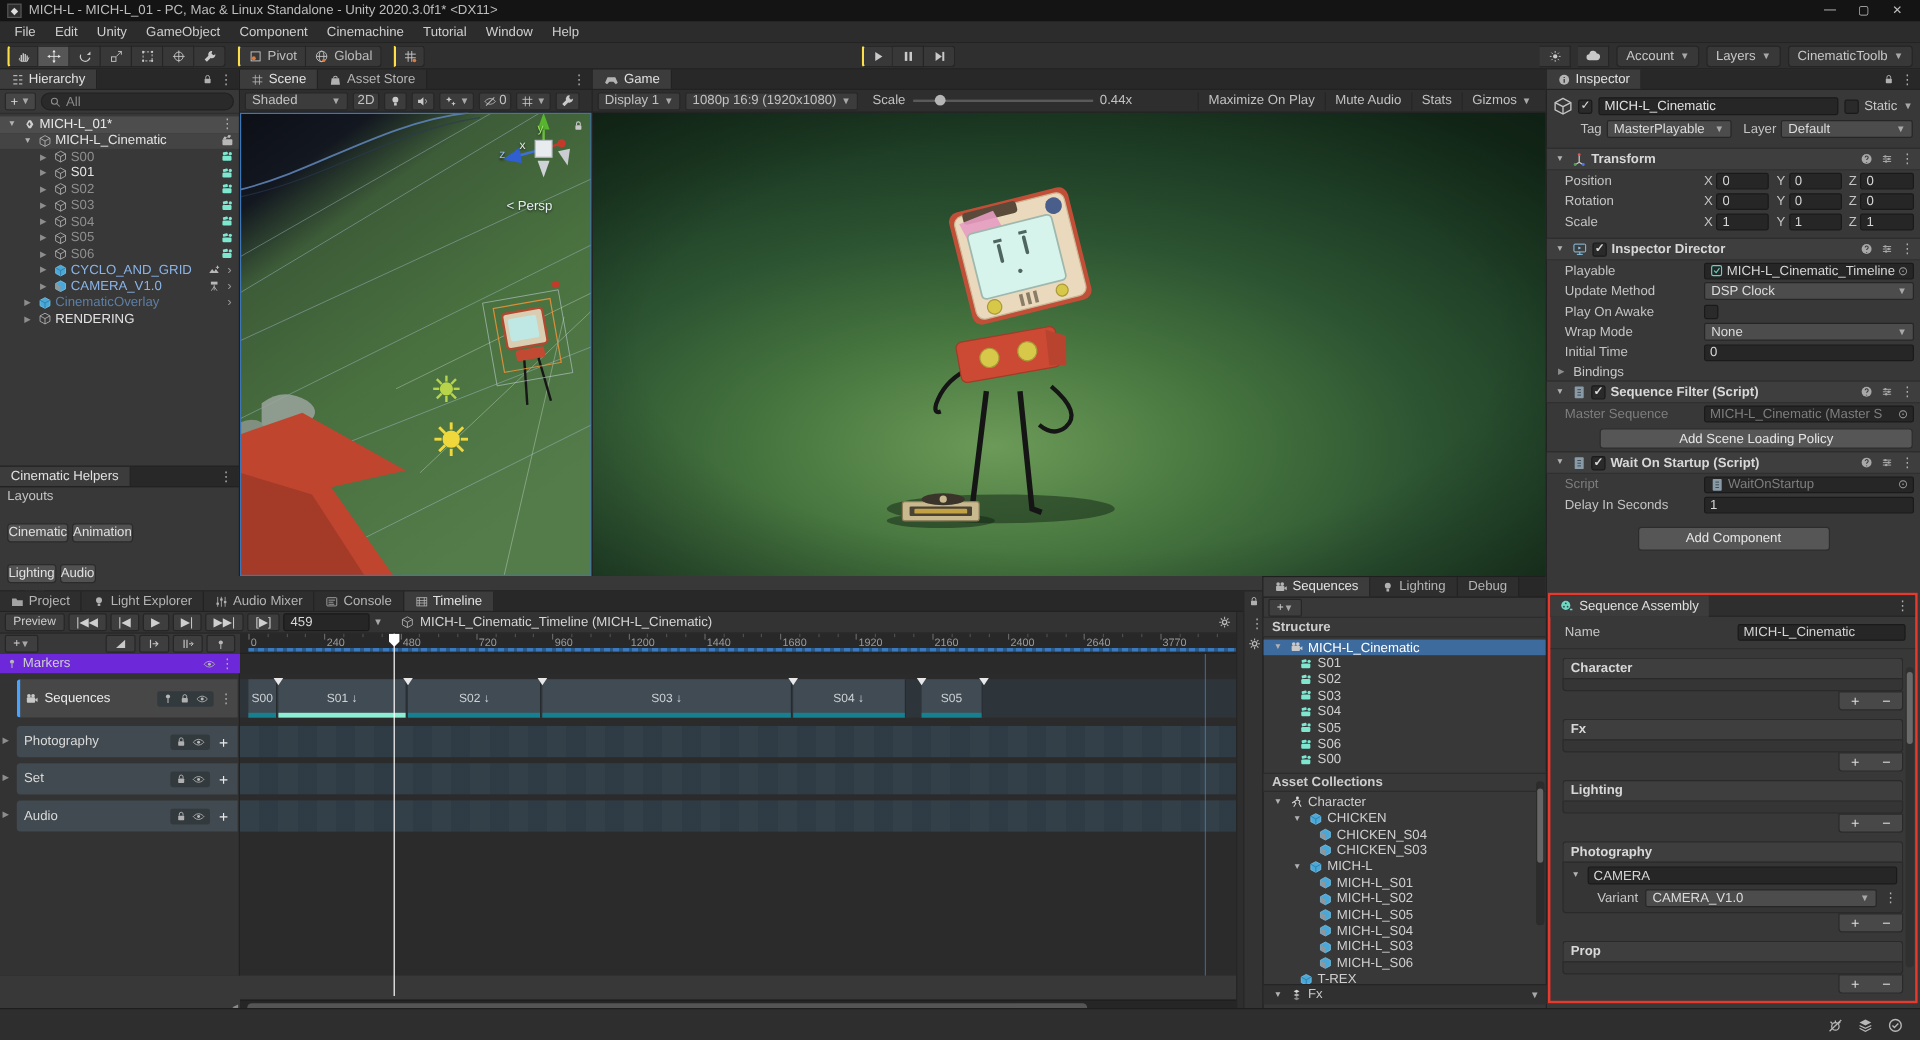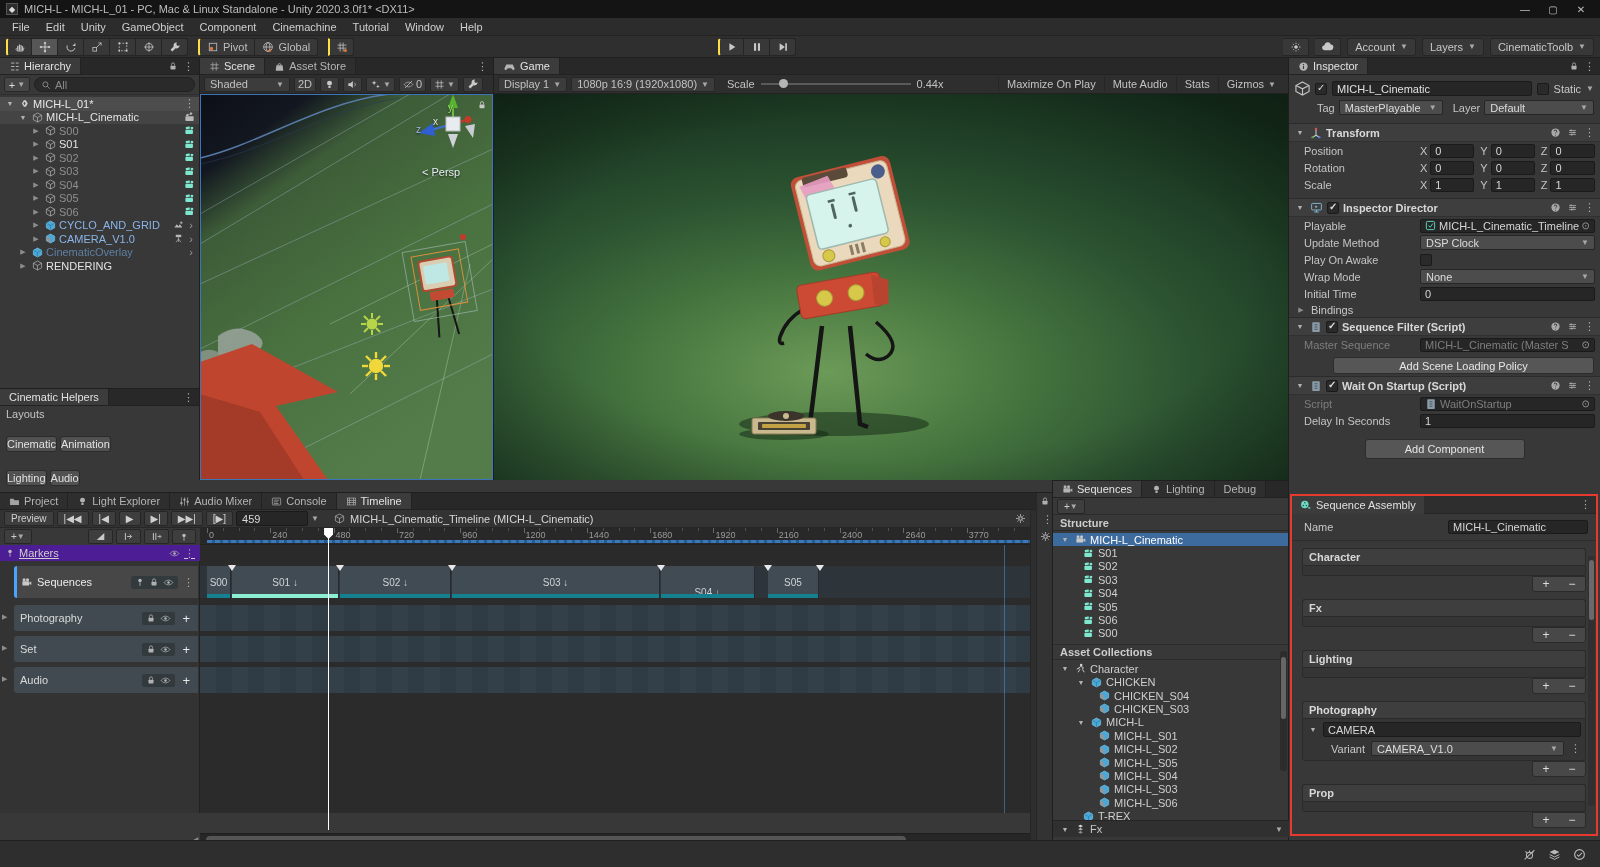--- a/index.html
+++ b/index.html
@@ -126,21 +126,21 @@
   #tl-title{display:flex;align-items:center;gap:5px;margin-left:12px;color:#d6d6d6;}
   #tl-row2{position:absolute;left:0;top:35px;width:200px;height:17px;display:flex;align-items:center;gap:3px;padding:0 4px;}
   #tl-ruler{position:absolute;left:200px;top:35px;width:830px;height:17px;background:#282828;border-bottom:1px solid #222;overflow:hidden;}
   .tick{position:absolute;top:0;width:1px;height:5px;background:#666;}
   .tick.minor{height:3px;background:#4d4d4d;}
   .ticklab{position:absolute;top:2px;font-size:9px;color:#9a9a9a;}
   #rulerbar{position:absolute;left:7px;right:0;bottom:1px;height:3px;background:repeating-linear-gradient(90deg,#3a79bb 0 5px,#2a5a8c 5px 8px);}
   #tl-tracksbg{position:absolute;left:0;top:52px;width:1052px;height:268px;background:#2b2b2b;}
   #tl-headcol{position:absolute;left:0;top:52px;width:200px;height:268px;background:#333;border-right:1px solid #222;}
   .trk-arrow{position:absolute;left:2px;font-size:7px;color:#8d8d8d;}
-  #markers-h{position:absolute;left:0px;top:0px;width:200px;height:16px;background:#4c1d95;display:flex;align-items:center;gap:4px;padding:0 5px;color:#cfcfcf;text-decoration:underline;}
+  #markers-h{position:absolute;left:0px;top:0px;width:200px;height:16px;background:#6d28d9;display:flex;align-items:center;gap:4px;padding:0 5px;color:#cfcfcf;}
   #seq-h{position:absolute;left:14px;top:21px;width:184px;height:32px;background:#474747;border-radius:3px 0 0 3px;border-left:3px solid #4aa3ff;display:flex;align-items:center;gap:5px;padding:0 4px;color:#ececec;}
   .trk-h{position:absolute;left:14px;width:184px;height:26px;background:#404a50;border-radius:3px 0 0 3px;display:flex;align-items:center;gap:5px;padding:0 6px;color:#dadada;}
   .icogroup{display:flex;align-items:center;gap:4px;background:#333a3e;border-radius:2px;padding:1px 4px;}
   .trk-plus{color:#e8e8e8;font-size:13px;padding:0 2px;}
   #tl-content{position:absolute;left:200px;top:52px;width:830px;height:268px;overflow:hidden;}
   #markers-row{position:absolute;left:0;top:0;width:830px;height:16px;background:#2a2a2a;}
   #clips-row{position:absolute;left:0;top:21px;width:830px;height:32px;background:#2e353a;}
   .clip{position:absolute;top:0;height:32px;background:#414b54;border-right:1px solid #262b30;display:flex;align-items:center;justify-content:center;color:#cfd3d6;font-size:10px;}
   .clip .stripe{position:absolute;left:0;right:0;bottom:0;height:4px;background:#15808f;}
   .clip.selected .stripe{background:#8ceed2;}
@@ -1620,21 +1620,21 @@
           <div class="clip" style="left: 140.219px; width: 111.115px;">
             <span>S02 ↓</span>
             <div class="stripe"></div>
           </div>
           <div class="cmarker" style="left: 140.219px;"></div>
           <div class="clip" style="left: 252.334px; width: 207.402px;">
             <span>S03 ↓</span>
             <div class="stripe"></div>
           </div>
           <div class="cmarker" style="left: 252.334px;"></div>
-          <div class="clip" style="left: 460.736px; width: 94px; align-items: flex-end;">
+          <div class="clip" style="left: 460.736px; width: 94px;">
             <span>S04 ↓</span>
             <div class="stripe"></div>
           </div>
           <div class="cmarker" style="left: 460.736px;"></div>
           <div class="clip" style="left: 567.575px; width: 51.76px;">
             <span>S05</span>
             <div class="stripe"></div>
           </div>
           <div class="cmarker" style="left: 567.575px;"></div>
           <div class="cmarker" style="left: 620.335px;"></div>

